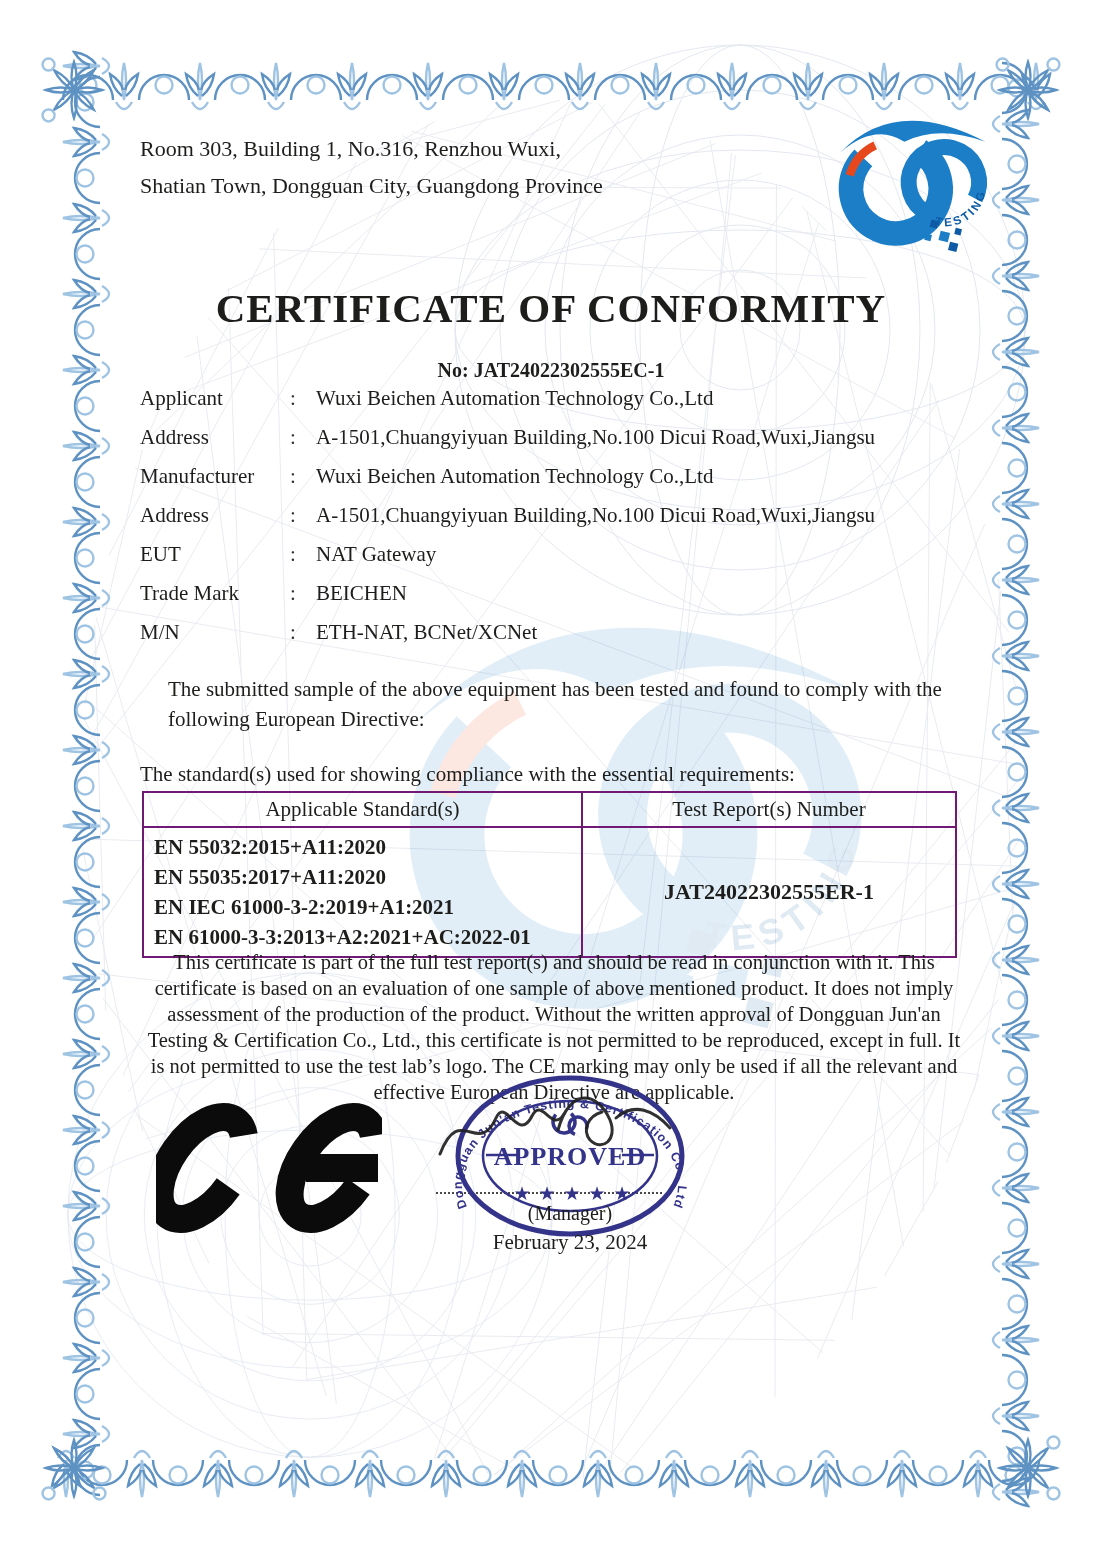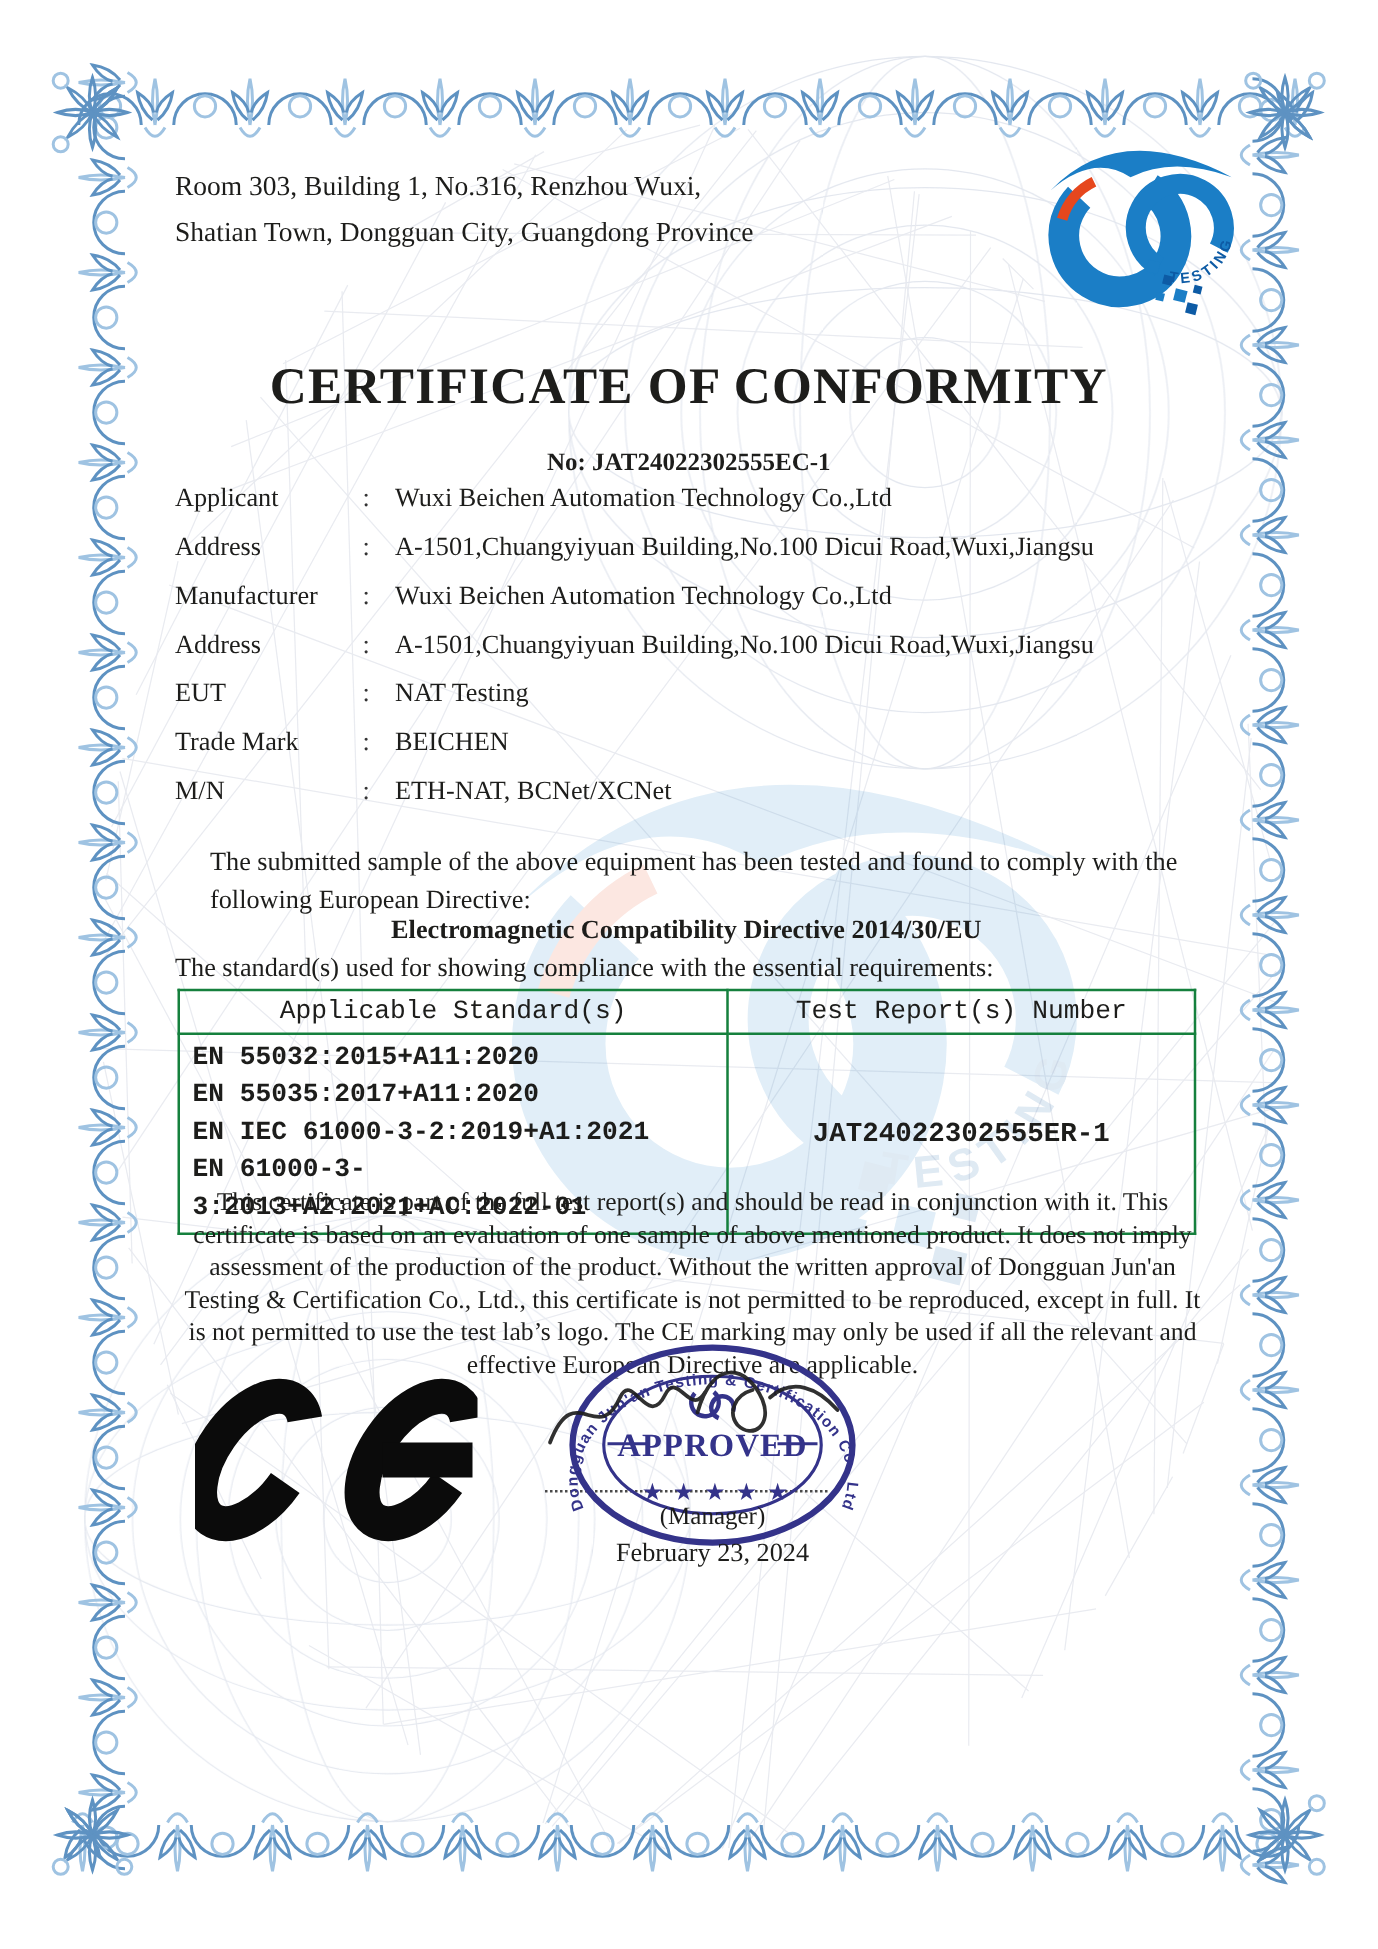--- a/index.html
+++ b/index.html
@@ -25,21 +25,21 @@
   .frow{display:grid;grid-template-columns:150px 26px 1fr;font-size:21px;height:39px;align-items:start;}
   .frow .colon{color:#333;}
 
   .statement{position:absolute;left:140px;top:674px;width:826px;font-size:21px;line-height:30px;margin-left:28px;}
   .directive{position:absolute;left:140px;top:731px;width:818px;text-align:center;
              font-size:21px;font-weight:bold;}
   .std-intro{position:absolute;left:140px;top:762px;width:826px;font-size:21px;}
 
   .std-table{position:absolute;left:142px;top:791px;width:815px;border-collapse:collapse;
              font-size:21px;}
-  .std-table td,.std-table th{border:2px solid #15803d;font-family:Liberation Mono, monospace;}
+  .std-table td,.std-table th{border:2px solid #701a75;}
   .std-table th{font-weight:normal;text-align:center;height:31px;}
   .std-table .c1{width:54%;padding:4px 10px;font-weight:bold;line-height:30px;text-align:left;}
   .std-table .c2{width:46%;text-align:center;font-weight:bold;font-size:22px;}
 
   .disclaimer{position:absolute;left:140px;top:949px;width:828px;font-size:20.5px;line-height:26px;text-align:center;}
 
   .ce-box{position:absolute;left:156px;top:1093px;width:226px;height:150px;}
   .sig-line{position:absolute;left:436px;top:1178px;width:226px;height:14px;
             border-bottom:2px dotted #4a4a4a;z-index:3;}
   .stamp-box{position:absolute;left:428px;top:1066px;width:284px;height:184px;z-index:4;}
@@ -308,36 +308,35 @@
         <span>Wuxi Beichen Automation Technology Co.,Ltd</span>
       </div>
       <div class="frow">
         <span>Address</span>
         <span class="colon">:</span>
         <span>A-1501,Chuangyiyuan Building,No.100 Dicui Road,Wuxi,Jiangsu</span>
       </div>
       <div class="frow">
         <span>EUT</span>
         <span class="colon">:</span>
-        <span>NAT Testing</span>
+        <span>NAT Gateway</span>
       </div>
       <div class="frow">
         <span>Trade Mark</span>
         <span class="colon">:</span>
         <span>BEICHEN</span>
       </div>
       <div class="frow">
         <span>M/N</span>
         <span class="colon">:</span>
         <span>ETH-NAT, BCNet/XCNet</span>
       </div>
     </div>
 
     <div class="statement">The submitted sample of the above equipment has been tested and found to comply with the following European Directive:</div>
-    <div class="directive">Electromagnetic Compatibility Directive 2014/30/EU</div>
     <div class="std-intro">The standard(s) used for showing compliance with the essential requirements:</div>
 
     <table class="std-table">
       <tbody>
           <tr>
         <th class="c1h" style="font-weight:normal">Applicable Standard(s)</th>
         <th class="c2h" style="font-weight:normal">Test Report(s) Number</th>
       </tr>
       <tr>
         <td class="c1">

